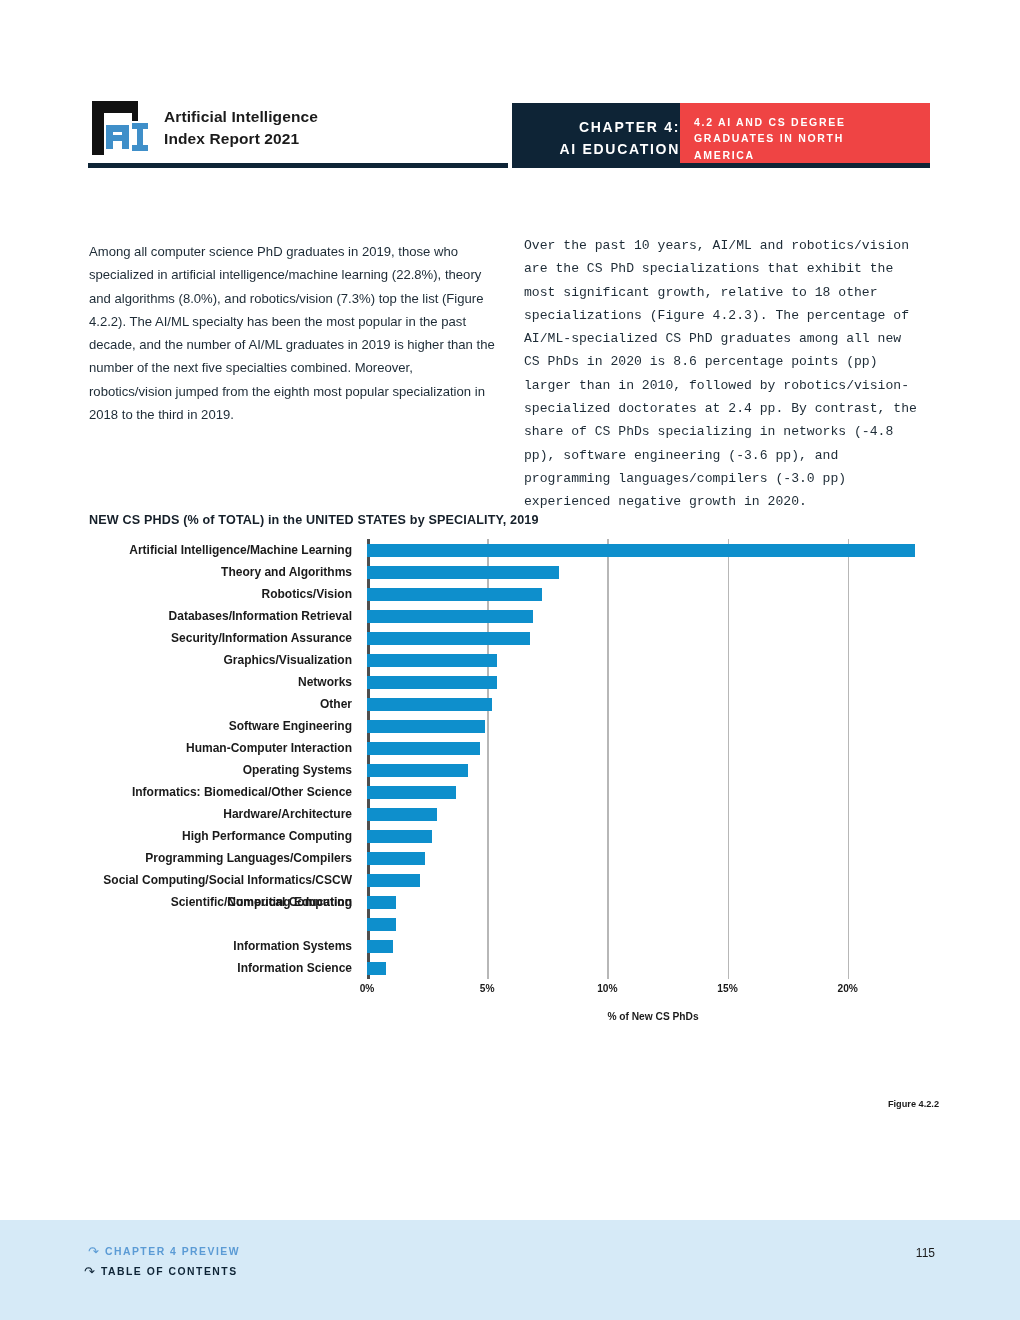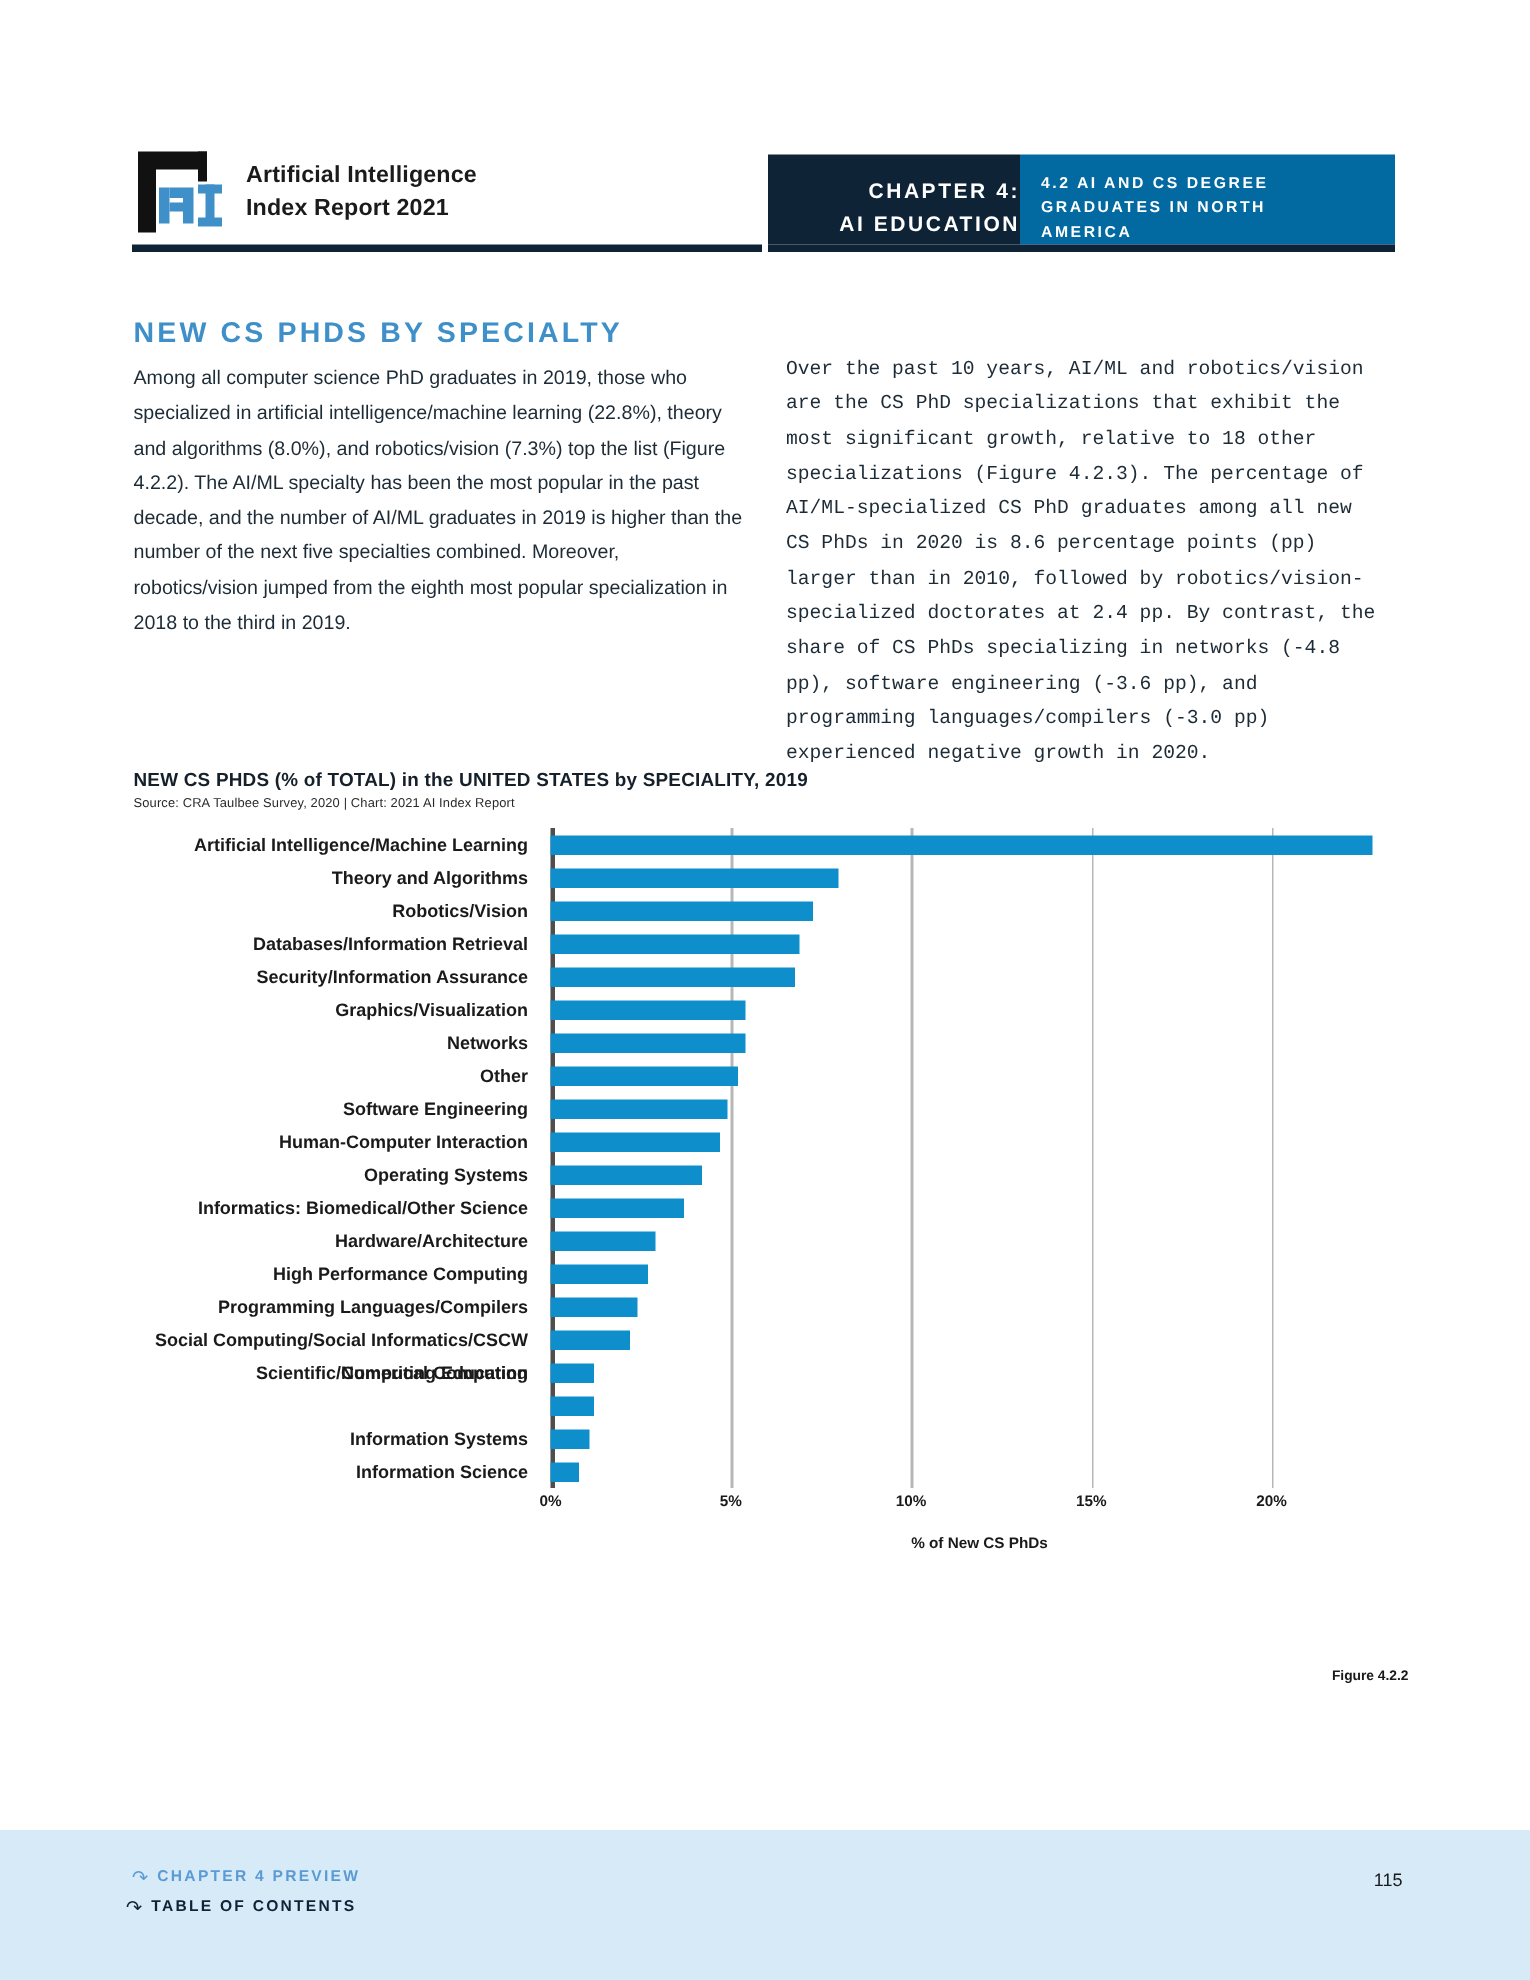--- a/index.html
+++ b/index.html
@@ -17,21 +17,21 @@
   .logo-mark { position: relative; width: 62px; height: 62px; }
   .logo-mark svg { display: block; }
   .logo-text { margin-left: 14px; font-size: 15.5px; font-weight: bold; color: #1b1b1b;
                line-height: 1.42; letter-spacing: .1px; white-space: nowrap; }
   .rule-left { position: absolute; left: 88px; top: 152px; width: 420px; height: 5px; background: #0e2436; }
 
   .chap-dark { position: absolute; left: 512px; top: 92px; width: 168px; height: 60px;
                background: #0e2436; color: #ffffff; padding: 14px 0 0 22px; }
   .chap-dark .l { font-size: 14px; font-weight: bold; letter-spacing: 1.7px; line-height: 1.55; text-align: right; }
   .chap-blue { position: absolute; left: 680px; top: 92px; width: 250px; height: 60px;
-               background: #0369a1; color: #ffffff; padding: 11px 0 0 14px; }
+               background: #ef4444; color: #ffffff; padding: 11px 0 0 14px; }
   .chap-blue .l { font-size: 10.5px; font-weight: bold; letter-spacing: 1.7px; line-height: 1.55; }
   .rule-right { position: absolute; left: 512px; top: 152px; width: 418px; height: 5px; background: #0e2436; }
 
   
   .section-title { position: absolute; left: 89px; top: 212px; font-size: 19px; font-weight: bold;
                    color: #3f8fc9; letter-spacing: 2.1px; }
   .col { position: absolute; font-size: 13.1px; line-height: 1.78; color: #1d2b36; }
   .col-left  { left: 89px;  top: 240px; width: 408px; }
   .col-right { left: 524px; top: 234px; width: 400px; font-family: Liberation Mono, monospace; }
 
@@ -102,27 +102,25 @@
       <div class="l">AI EDUCATION</div>
     </div>
     <div class="chap-blue">
       <div class="l">4.2 AI AND CS DEGREE</div>
       <div class="l">GRADUATES IN NORTH</div>
       <div class="l">AMERICA</div>
     </div>
     <div class="rule-right"></div>
   </div>
 
-  <div class="section-title">NEW CS PHDS BY SPECIALTY</div>
   <div class="col col-left">Among all computer science PhD graduates in 2019, those who specialized in artificial intelligence/machine learning (22.8%), theory and algorithms (8.0%), and robotics/vision (7.3%) top the list (Figure 4.2.2). The AI/ML specialty has been the most popular in the past decade, and the number of AI/ML graduates in 2019 is higher than the number of the next five specialties combined. Moreover, robotics/vision jumped from the eighth most popular specialization in 2018 to the third in 2019.</div>
   <div class="col col-right">Over the past 10 years, AI/ML and robotics/vision are the CS PhD specializations that exhibit the most significant growth, relative to 18 other specializations (Figure 4.2.3). The percentage of AI/ML-specialized CS PhD graduates among all new CS PhDs in 2020 is 8.6 percentage points (pp) larger than in 2010, followed by robotics/vision-specialized doctorates at 2.4 pp. By contrast, the share of CS PhDs specializing in networks (-4.8 pp), software engineering (-3.6 pp), and programming languages/compilers (-3.0 pp) experienced negative growth in 2020.</div>
 
   <div class="chart-wrap">
     <div class="chart-title">NEW CS PHDS (% of TOTAL) in the UNITED STATES by SPECIALITY, 2019</div>
-    <div class="chart-source">Source: CRA Taulbee Survey, 2020 | Chart: 2021 AI Index Report</div>
 
     <div class="plot">
       <div class="cat-col" id="cat-col">
           <div class="cat-row" style="top: 0px;">Artificial Intelligence/Machine Learning</div>
           <div class="cat-row" style="top: 22px;">Theory and Algorithms</div>
           <div class="cat-row" style="top: 44px;">Robotics/Vision</div>
           <div class="cat-row" style="top: 66px;">Databases/Information Retrieval</div>
           <div class="cat-row" style="top: 88px;">Security/Information Assurance</div>
           <div class="cat-row" style="top: 110px; margin-left: 29px;">Graphics/Visualization</div>
           <div class="cat-row" style="top: 132px;">Networks</div>

